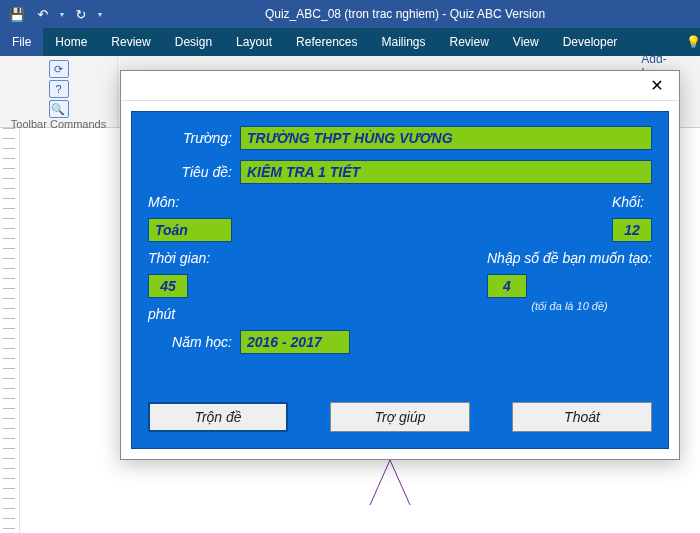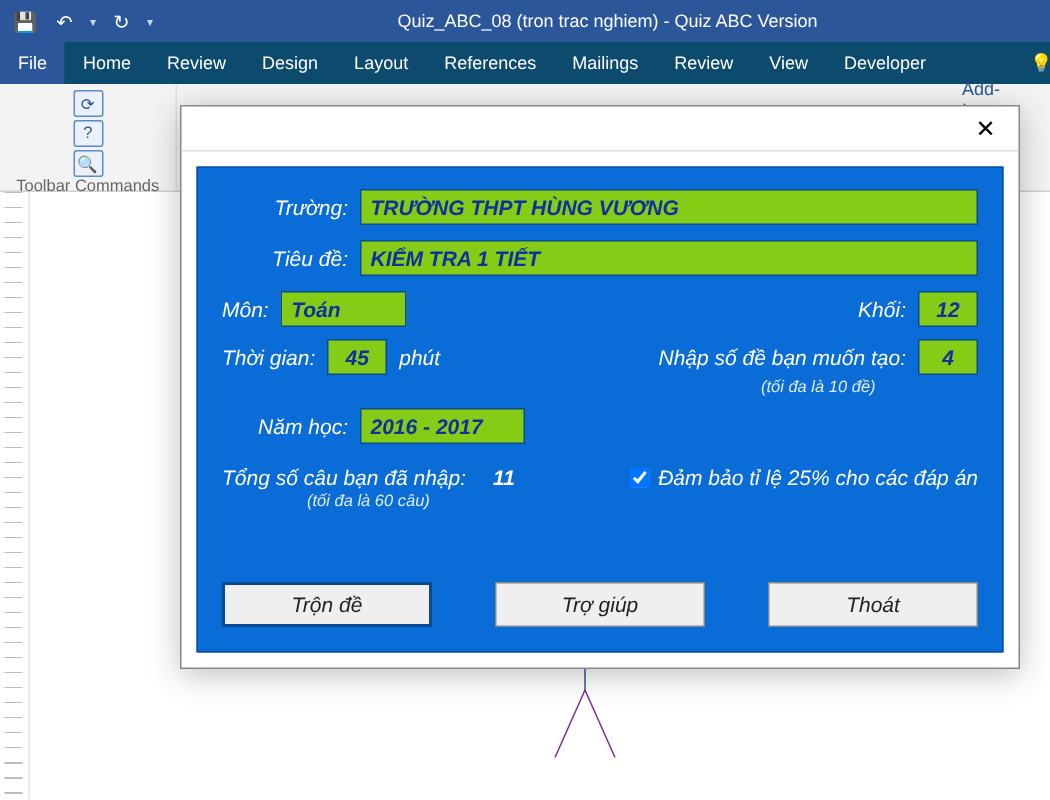--- a/index.html
+++ b/index.html
@@ -44,21 +44,21 @@
 
   .frow { display:flex; align-items:center; gap:8px; margin-bottom:10px; }
   .frow .lab { min-width:84px; text-align:right; }
   .tin { background:#84cc16; border:1px solid #0a4a91; color:#1030a0; font-weight:bold; padding:3px 6px; font-style:italic; font-size:14px; height:24px; }
   .tin.full { flex:1; }
   .tin.sm { width:84px; text-align:left; }
   .tin.xs { width:40px; text-align:center; }
   .unit { }
 
   .row2 { display:flex; justify-content:space-between; align-items:flex-start; margin-bottom:8px; }
-  .col { display:flex; align-items:center; gap:8px; }
+  .col { display:flex; gap:8px;flex-direction:column; }
   .colv { display:flex; flex-direction:column; align-items:center; }
   .hint { font-size:11px; font-style:italic; color:#e0ecff; margin-top:2px; }
 
   .summary { display:flex; justify-content:space-between; align-items:flex-start; margin-top:14px; font-size:14px; }
   .summary .left { display:flex; flex-direction:column; }
   .summary .left .line1 { display:flex; gap:18px; align-items:center; }
   .summary .num { font-weight:bold; font-style:italic; }
   .chk { display:flex; align-items:center; gap:6px; font-style:italic; }
   .chk input { width:13px; height:13px; }
 
@@ -162,33 +162,20 @@
           </div>
           <div class="hint">(tối đa là 10 đề)</div>
         </div>
       </div>
 
       <div class="frow" style="margin-bottom:0">
         <div class="lab">Năm học:</div>
         <input class="tin" style="width: 110px;" value="2016 - 2017">
       </div>
 
-      <div class="summary">
-        <div class="left">
-          <div class="line1">
-            <span>Tổng số câu bạn đã nhập:</span>
-            <span class="num">11</span>
-          </div>
-          <div class="hint" style="text-align:center">(tối đa là 60 câu)</div>
-        </div>
-        <label class="chk">
-          <input type="checkbox" checked="" style="">
-          <span>Đảm bảo tỉ lệ 25% cho các đáp án</span>
-        </label>
-      </div>
 
       <div class="btnrow">
         <div class="dbtn primary">Trộn đề</div>
         <div class="dbtn">Trợ giúp</div>
         <div class="dbtn">Thoát</div>
       </div>
 
     </div>
   </div>
 </div>

